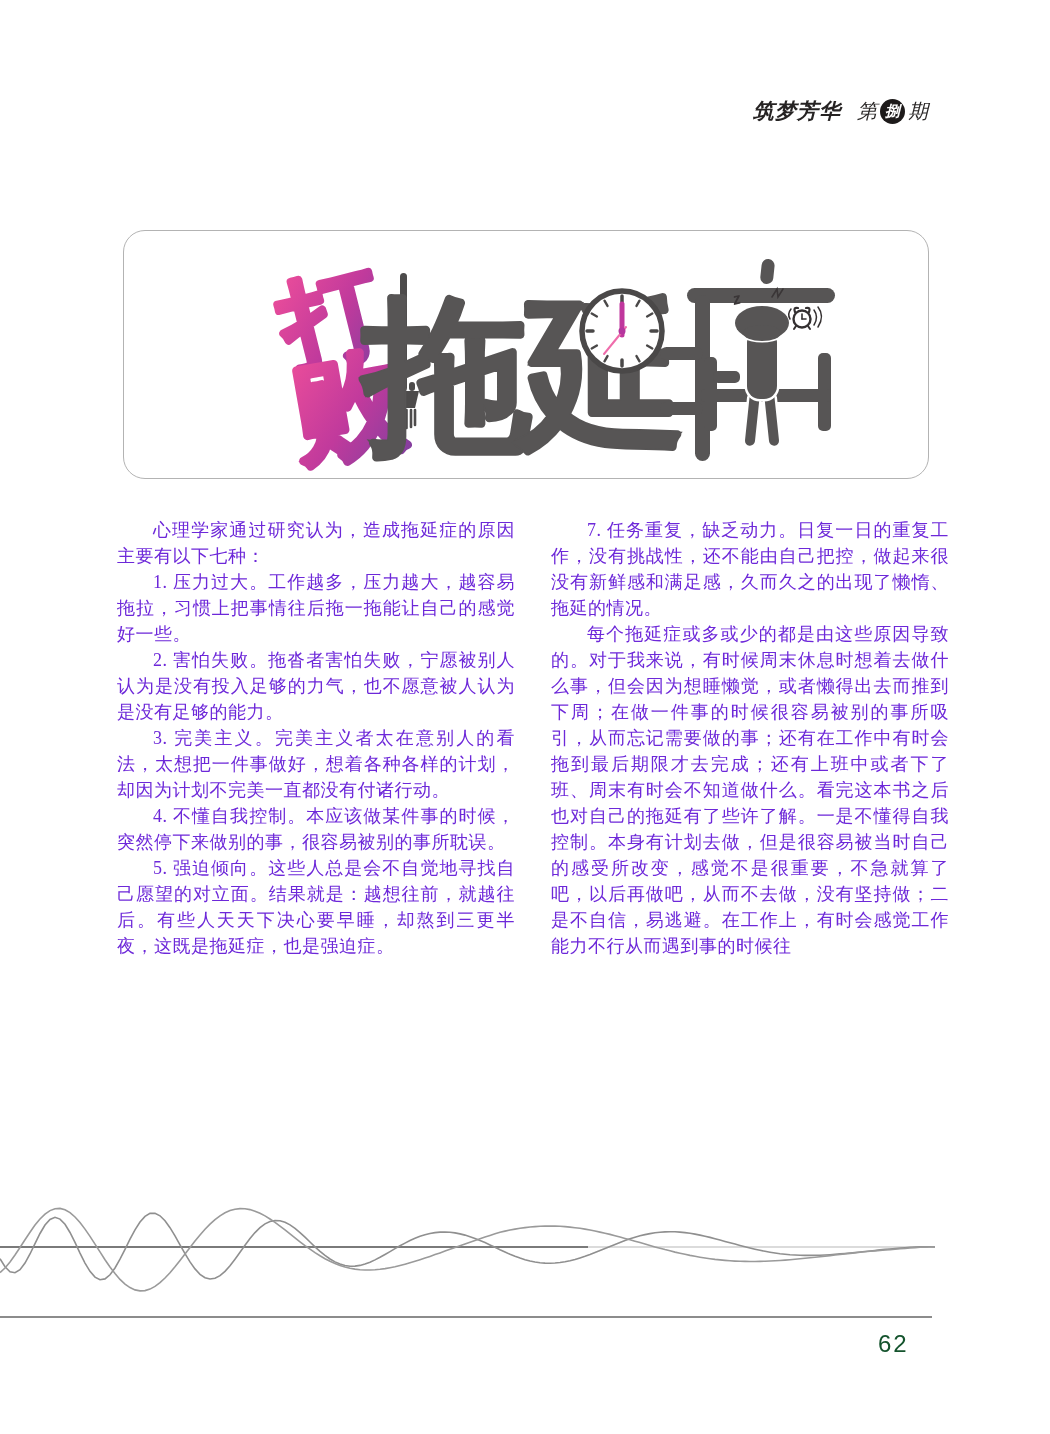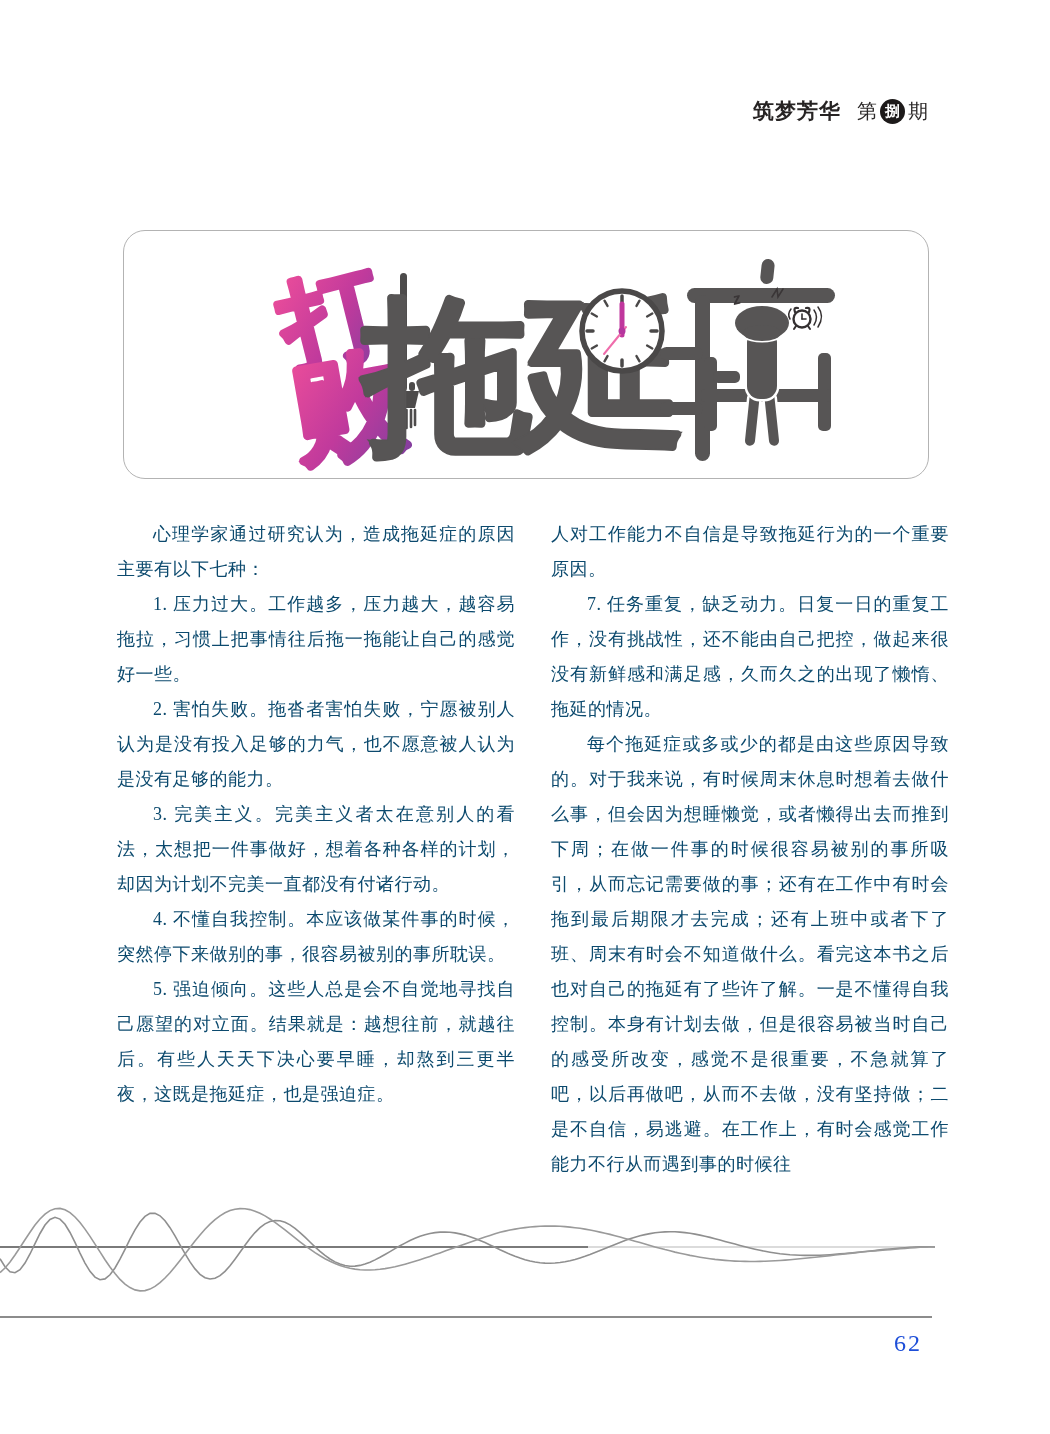--- a/index.html
+++ b/index.html
@@ -5,21 +5,21 @@
   html,body{margin:0;padding:0;background:#e8e8e8;}
   .page{
     position:relative;width:1050px;height:1434px;background:#ffffff;
     margin:0 auto;overflow:hidden;
     font-family:"Liberation Serif","DejaVu Serif",serif;
   }
   
   .header{
     position:absolute;top:96px;right:122px;height:30px;
     display:flex;align-items:center;gap:6px;
-    color:#262323;font-family:"Liberation Sans","DejaVu Sans",sans-serif;
+    color:#262323;font-family:"Liberation Sans","DejaVu Sans",sans-serif;font-style:italic;
   }
   .mag-title{font-size:21px;font-weight:bold;letter-spacing:1px;}
   .issue{display:flex;align-items:center;gap:3px;margin-left:10px;font-size:20px;color:#2b2828;}
   .issue-circle{
     display:inline-flex;align-items:center;justify-content:center;
     width:25px;height:25px;border-radius:50%;background:#1d1a1a;color:#ffffff;
     font-size:15px;font-weight:bold;
   }
   
   .banner{
@@ -29,34 +29,34 @@
   .banner svg{position:absolute;left:0;top:0;}
   .art-gray-char{
     font-family:"Liberation Sans","DejaVu Sans",sans-serif;font-weight:600;
   }
   .art-pink-char{
     font-family:"Liberation Sans","DejaVu Sans",sans-serif;font-weight:700;
   }
   
   .column{
     position:absolute;top:517px;width:398px;
-    font-size:18px;line-height:35px;letter-spacing:.5px;color:#0c4a6e;
+    font-size:18px;line-height:26px;letter-spacing:.5px;color:#6d28d9;
     text-align:justify;
   }
   .column-left{left:117px;}
   .column-right{left:551px;}
   .column p{margin:0;}
   .column p.ind{text-indent:2em;}
   
   .waves{position:absolute;left:0;top:1185px;}
   .footer-rule{position:absolute;left:0;top:1316px;width:932px;height:2px;background:#8c8c8c;}
   .page-number{
-    position:absolute;left:878px;top:1330px;width:60px;text-align:center;
-    font-size:24px;color:#1d4ed8;letter-spacing:2px;
-    font-family:Liberation Serif, serif;
+    position:absolute;left:878px;top:1330px;width:60px;text-align:left;
+    font-size:24px;color:#14532d;letter-spacing:2px;
+    font-family:Liberation Sans, sans-serif;
   }
 </style>
 </head>
 <body>
 
 <div class="page">
 
   <div class="header">
     <span class="mag-title">筑梦芳华</span>
     <span class="issue">
@@ -163,21 +163,20 @@
 
   <div class="column column-left">
       <p class="ind">心理学家通过研究认为，造成拖延症的原因主要有以下七种：</p>
       <p class="ind">1. 压力过大。工作越多，压力越大，越容易拖拉，习惯上把事情往后拖一拖能让自己的感觉好一些。</p>
       <p class="ind">2. 害怕失败。拖沓者害怕失败，宁愿被别人认为是没有投入足够的力气，也不愿意被人认为是没有足够的能力。</p>
       <p class="ind">3. 完美主义。完美主义者太在意别人的看法，太想把一件事做好，想着各种各样的计划，却因为计划不完美一直都没有付诸行动。</p>
       <p class="ind">4. 不懂自我控制。本应该做某件事的时候，突然停下来做别的事，很容易被别的事所耽误。</p>
       <p class="ind">5. 强迫倾向。这些人总是会不自觉地寻找自己愿望的对立面。结果就是：越想往前，就越往后。有些人天天下决心要早睡，却熬到三更半夜，这既是拖延症，也是强迫症。</p>
     </div>
   <div class="column column-right">
-      <p class="">人对工作能力不自信是导致拖延行为的一个重要原因。</p>
       <p class="ind">7. 任务重复，缺乏动力。日复一日的重复工作，没有挑战性，还不能由自己把控，做起来很没有新鲜感和满足感，久而久之的出现了懒惰、拖延的情况。</p>
       <p class="ind">每个拖延症或多或少的都是由这些原因导致的。对于我来说，有时候周末休息时想着去做什么事，但会因为想睡懒觉，或者懒得出去而推到下周；在做一件事的时候很容易被别的事所吸引，从而忘记需要做的事；还有在工作中有时会拖到最后期限才去完成；还有上班中或者下了班、周末有时会不知道做什么。看完这本书之后也对自己的拖延有了些许了解。一是不懂得自我控制。本身有计划去做，但是很容易被当时自己的感受所改变，感觉不是很重要，不急就算了吧，以后再做吧，从而不去做，没有坚持做；二是不自信，易逃避。在工作上，有时会感觉工作能力不行从而遇到事的时候往</p>
     </div>
 
   <svg class="waves" width="1050" height="145" viewBox="0 0 1050 145" id="waves-svg">
     <line x1="0" y1="62" x2="588" y2="62" stroke="#7a7a7a" stroke-width="2"></line>
     <line x1="588" y1="62" x2="935" y2="62" stroke="#cfcfcf" stroke-width="1.5"></line>
   <path d="M0 73.7 L5 81.7 L10 86.7 L15 87.7 L20 84.7 L25 78.1 L30 69.0 L35 58.6 L40 48.5 L45 40.0 L50 34.4 L55 32.3 L60 34.1 L65 39.3 L70 47.5 L75 57.4 L80 68.1 L85 78.1 L90 86.4 L95 92.1 L100 94.7 L105 93.9 L110 89.8 L115 83.0 L120 74.2 L125 64.3 L130 54.1 L135 44.8 L140 37.0 L145 31.4 L150 28.4 L155 28.3 L160 30.8 L165 35.8 L170 42.7 L175 50.9 L180 59.8 L185 68.7 L190 76.9 L195 83.9 L200 89.3 L205 92.7 L210 94.0 L215 93.3 L220 90.7 L225 86.4 L230 80.8 L235 74.2 L240 67.3 L245 60.2 L250 53.6 L255 47.6 L260 42.7 L265 38.9 L270 36.5 L275 35.5 L280 35.8 L285 37.3 L290 39.9 L295 43.4 L300 47.6 L305 52.2 L310 57.0 L315 61.8 L320 66.3 L325 70.4 L330 74.0 L335 76.9 L340 79.1 L345 80.5 L350 81.2 L355 81.1 L360 80.4 L365 79.1 L370 77.2 L375 74.9 L380 72.3 L385 69.5 L390 66.6 L395 63.6 L400 60.8 L405 58.1 L410 55.5 L415 53.3 L420 51.3 L425 49.7 L430 48.5 L435 47.6 L440 47.1 L445 47.0 L450 47.3 L455 47.9 L460 48.9 L465 50.1 L470 51.7 L475 53.5 L480 55.5 L485 57.6 L490 59.9 L495 62.3 L500 64.8 L505 67.1 L510 69.3 L515 71.3 L520 73.1 L525 74.7 L530 76.0 L535 77.0 L540 77.7 L545 78.1 L550 78.2 L555 78.0 L560 77.5 L565 76.7 L570 75.7 L575 74.4 L580 72.9 L585 71.3 L590 69.5 L595 67.5 L600 65.5 L605 63.5 L610 61.4 L615 59.4 L620 57.4 L625 55.5 L630 53.8 L635 52.2 L640 50.8 L645 49.6 L650 48.6 L655 47.8 L660 47.2 L665 46.9 L670 46.7 L675 46.8 L680 47.1 L685 47.6 L690 48.3 L695 49.1 L700 50.1 L705 51.2 L710 52.4 L715 53.7 L720 55.0 L725 56.4 L730 57.8 L735 59.1 L740 60.5 L745 61.8 L750 63.0 L755 64.2 L760 65.3 L765 66.3 L770 67.2 L775 68.0 L780 68.7 L785 69.2 L790 69.7 L795 70.0 L800 70.2 L805 70.4 L810 70.4 L815 70.3 L820 70.2 L825 70.0 L830 69.7 L835 69.3 L840 68.9 L845 68.5 L850 68.0 L855 67.5 L860 67.0 L865 66.5 L870 66.0 L875 65.5 L880 64.9 L885 64.4 L890 64.0 L895 63.5 L900 63.1 L905 62.7 L910 62.2 L915 62.0 L920 61.8 L925 61.8 L930 61.8 L935 62.0" fill="none" stroke="#8f8f8f" stroke-width="1.6"></path>
       <path d="M0 87.6 L5 83.0 L10 77.0 L15 70.0 L20 62.5 L25 54.7 L30 47.2 L35 40.1 L40 34.0 L45 29.1 L50 25.6 L55 23.7 L60 23.4 L65 24.7 L70 27.6 L75 32.0 L80 37.5 L85 44.1 L90 51.4 L95 59.1 L100 66.9 L105 74.7 L110 82.0 L115 88.6 L120 94.4 L125 99.1 L130 102.6 L135 104.9 L140 105.9 L145 105.6 L150 104.1 L155 101.4 L160 97.7 L165 93.0 L170 87.7 L175 81.8 L180 75.4 L185 68.9 L190 62.4 L195 56.0 L200 49.9 L205 44.2 L210 39.1 L215 34.6 L220 30.8 L225 27.8 L230 25.6 L235 24.2 L240 23.6 L245 23.7 L250 24.6 L255 26.2 L260 28.3 L265 30.9 L270 34.0 L275 37.4 L280 41.1 L285 44.9 L290 48.9 L295 52.9 L300 56.8 L305 60.6 L310 64.2 L315 67.7 L320 70.8 L325 73.7 L330 76.3 L335 78.5 L340 80.4 L345 82.0 L350 83.2 L355 84.1 L360 84.7 L365 85.0 L370 85.0 L375 84.8 L380 84.3 L385 83.6 L390 82.7 L395 81.7 L400 80.5 L405 79.2 L410 77.8 L415 76.3 L420 74.7 L425 73.1 L430 71.4 L435 69.6 L440 67.9 L445 66.1 L450 64.3 L455 62.5 L460 60.8 L465 59.0 L470 57.2 L475 55.5 L480 53.7 L485 52.1 L490 50.4 L495 48.8 L500 47.2 L505 46.1 L510 45.0 L515 44.1 L520 43.2 L525 42.6 L530 42.0 L535 41.6 L540 41.3 L545 41.1 L550 41.0 L555 41.1 L560 41.3 L565 41.6 L570 42.1 L575 42.7 L580 43.3 L585 44.1 L590 45.0 L595 46.0 L600 47.1 L605 48.2 L610 49.4 L615 50.7 L620 52.0 L625 53.4 L630 54.8 L635 56.2 L640 57.6 L645 59.1 L650 60.5 L655 61.9 L660 63.2 L665 64.6 L670 65.8 L675 67.1 L680 68.2 L685 69.3 L690 70.4 L695 71.3 L700 72.2 L705 73.0 L710 73.7 L715 74.4 L720 74.9 L725 75.4 L730 75.8 L735 76.1 L740 76.3 L745 76.4 L750 76.5 L755 76.5 L760 76.4 L765 76.2 L770 76.0 L775 75.8 L780 75.5 L785 75.1 L790 74.7 L795 74.3 L800 73.8 L805 73.3 L810 72.8 L815 72.3 L820 71.7 L825 71.2 L830 70.6 L835 70.0 L840 69.5 L845 68.9 L850 68.4 L855 67.9 L860 67.3 L865 66.8 L870 66.3 L875 65.9 L880 65.4 L885 65.0 L890 64.6 L895 64.2 L900 63.8 L905 63.5 L910 63.0 L915 62.6 L920 62.3 L925 62.1 L930 62.0 L935 62.0" fill="none" stroke="#9a9a9a" stroke-width="1.6"></path>
     </svg>

